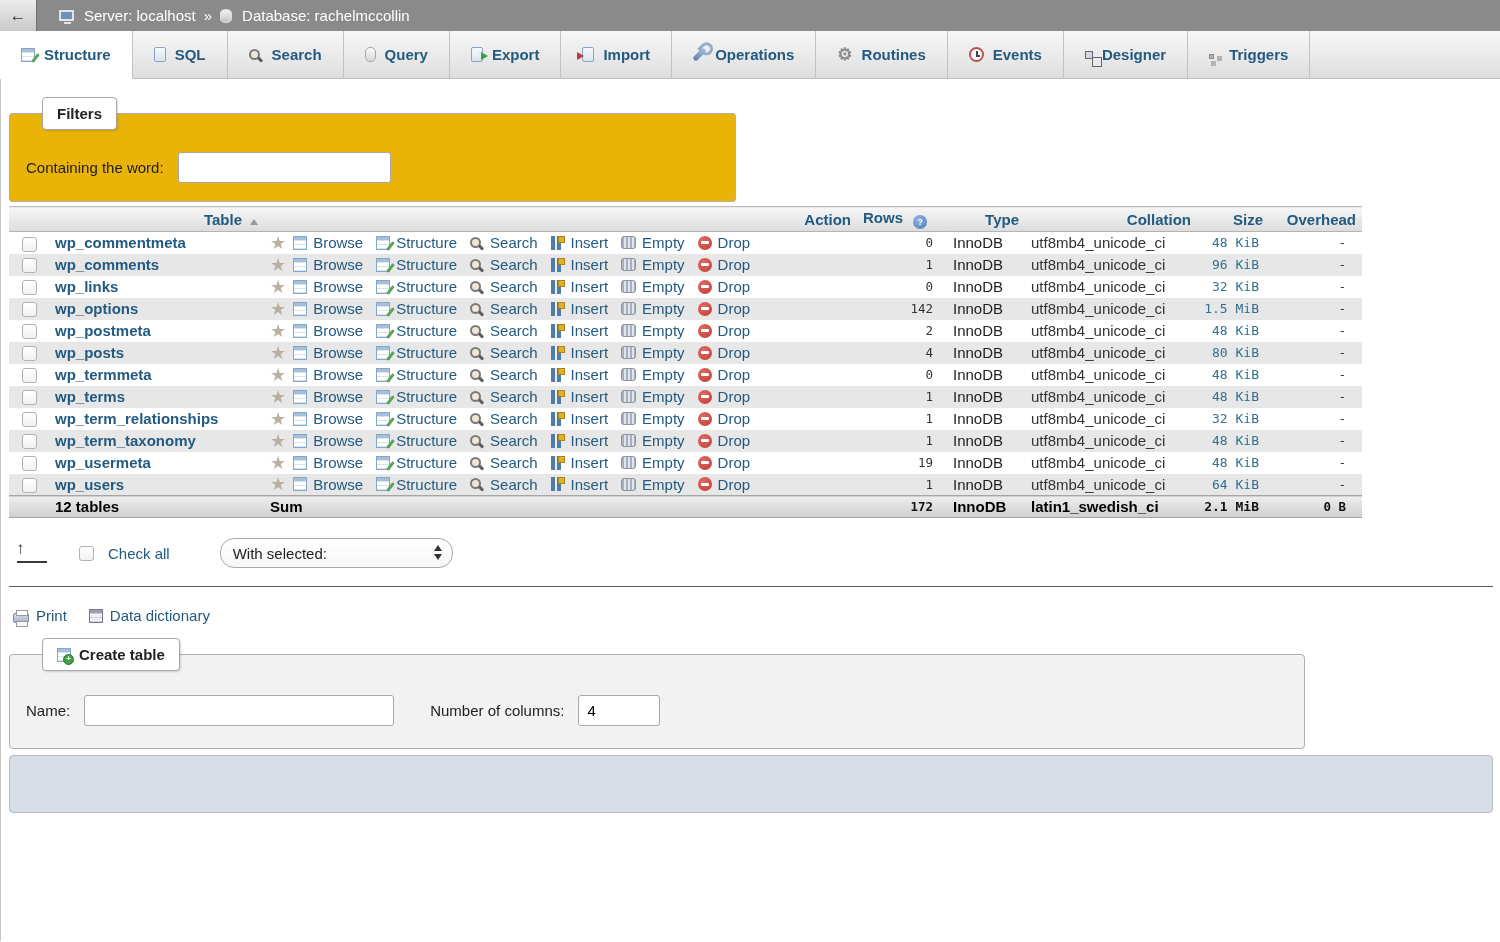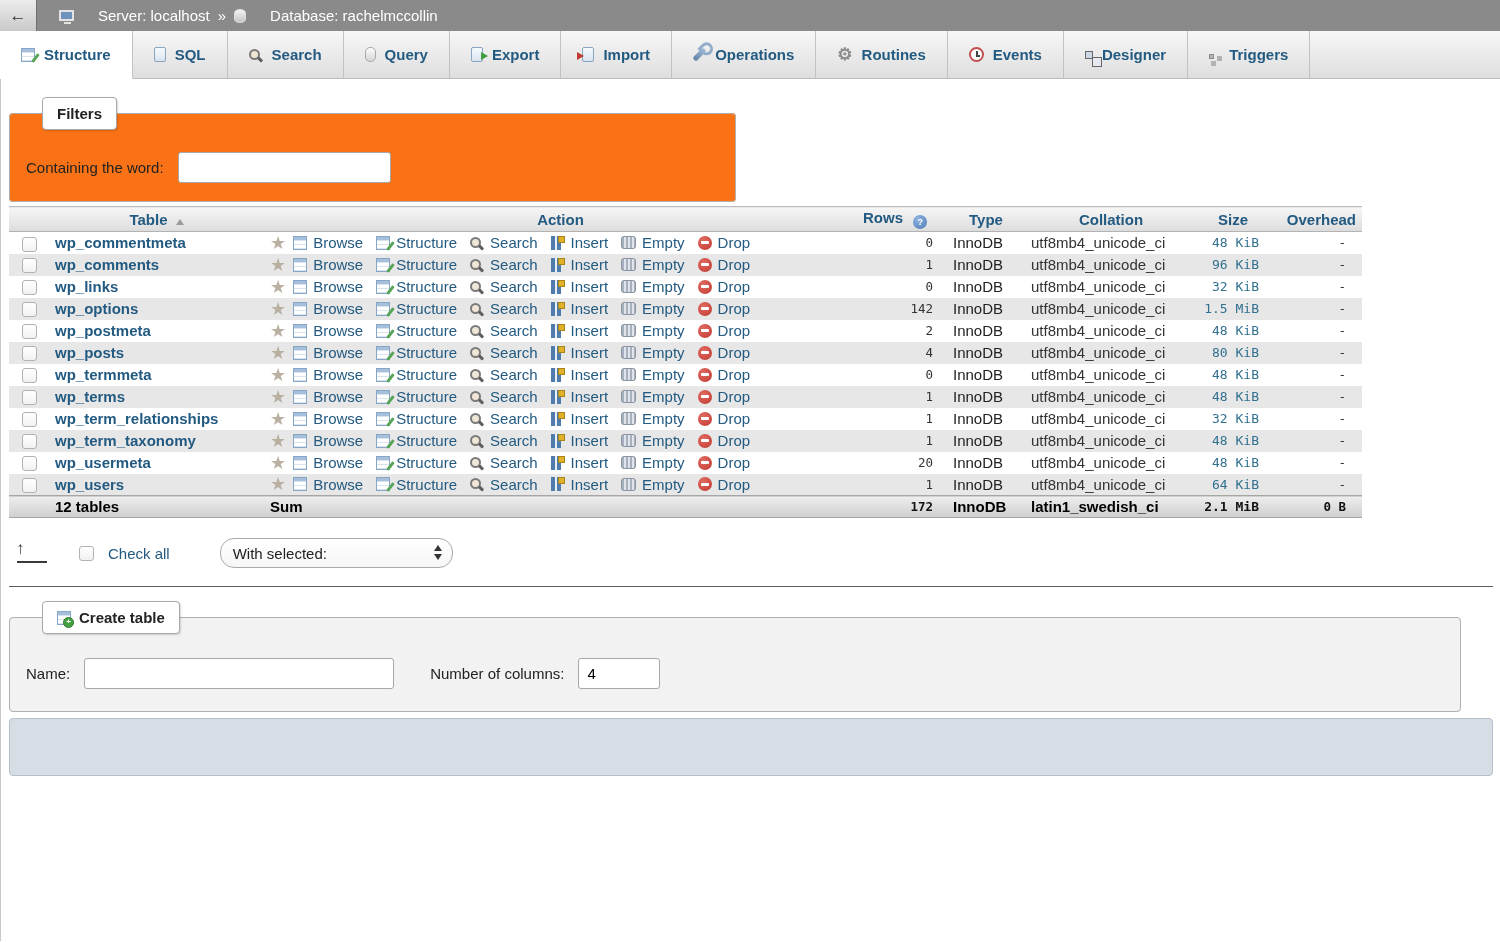--- a/index.html
+++ b/index.html
@@ -2,21 +2,21 @@
 <html><head>
 <meta charset="utf-8">
 <style>
   * { margin:0; padding:0; box-sizing:border-box; }
   html,body { width:1500px; height:942px; background:#fff; font-family:"Liberation Sans", sans-serif; font-size:15px; color:#222; overflow:hidden; }
 
   
   .titlebar { height:31px; background:#8a8a8a; display:flex; align-items:center; }
   .back-btn { width:37px; height:31px; background:linear-gradient(#ececec,#c9c9c9); border-right:1px solid #6f6f6f; color:#333; font-size:17px; display:flex; align-items:center; justify-content:center; cursor:pointer; }
   .crumbs { display:flex; align-items:center; gap:8px; margin-left:22px; color:#fff; font-size:15px; }
-  .crumbs a { color:#fff; text-decoration:none; cursor:pointer;margin-left:14px; }
+  .crumbs a { color:#fff; text-decoration:none; cursor:pointer; }
   .ic-server { position:relative; display:inline-block; width:15px; height:11px; border:2px solid #e3e3e3; background:#6d93bd; margin-right:2px; }
   .ic-server::after { content:""; position:absolute; left:3px; bottom:-5px; width:7px; height:2px; background:#e3e3e3; }
   .ic-db { display:inline-block; width:12px; height:14px; background:linear-gradient(#f4f4f4,#c4c4c4); border:1px solid #ddd; border-radius:6px / 4px; margin-right:2px; }
 
   
   .tabbar { height:48px; background:linear-gradient(#f7f7f7,#dedede); border-bottom:1px solid #bdbdbd; display:flex; }
   .tab { display:flex; align-items:center; gap:9px; padding:0 21px; border-right:1px solid #c2c2c2; color:#235a81; font-weight:bold; font-size:15px; cursor:pointer; white-space:nowrap; }
   .tab.active { background:#fff; border-bottom:1px solid #fff; margin-bottom:-1px; }
 
   
@@ -64,30 +64,30 @@
   .ic-designer { width:8px; height:8px; border:1px solid #666; background:#cfd8e6; }
   .ic-designer::after { content:""; position:absolute; left:6px; top:5px; width:8px; height:8px; border:1px solid #666; background:#e8e8f2; }
 
   .ic-print { width:16px; height:10px; background:linear-gradient(#d4dce8,#aab7c9); border:1px solid #7d8ca2; border-radius:2px; margin-top:4px; }
   .ic-print::before { content:""; position:absolute; left:2px; top:-4px; width:10px; height:4px; background:#fff; border:1px solid #9a9a9a; }
   .ic-print::after { content:""; position:absolute; left:2px; top:7px; width:10px; height:4px; background:#f4f6fa; border:1px solid #9a9a9a; }
 
   
   .content { border-left:1px solid #c8c8c8; min-height:862px; padding-top:18px; }
 
-  fieldset.filters { margin-left:8px; width:727px; background:#f97316; border:1px solid #b0b0b0; border-radius:4px; padding:14px 16px 18px 16px; }
+  fieldset.filters { margin-left:8px; width:727px; background:#eab308; border:1px solid #b0b0b0; border-radius:4px; padding:14px 16px 18px 16px; }
   legend.boxleg { background:#fff; border:1px solid #a8a8a8; border-radius:4px; padding:7px 14px; font-weight:bold; font-size:15px; margin-left:16px; box-shadow:1px 1px 2px rgba(0,0,0,.15); display:flex; align-items:center; gap:8px; }
   .filters-row { display:flex; align-items:center; gap:14px; margin-top:8px; }
   input[type=text] { height:31px; border:1px solid #a8a8a8; border-radius:3px; background:#fff; padding:0 8px; font-size:15px; font-family:"Liberation Sans",sans-serif; }
   .word-input { width:213px; }
 
   
   table.dbtable { border-collapse:collapse; table-layout:fixed; width:1353px; margin:4px 0 0 8px; }
   .dbtable th, .dbtable td { padding:0 6px; font-size:15px; overflow:hidden; white-space:nowrap; }
-  .dbtable thead th { height:25px; background:linear-gradient(#f6f6f6,#dcdcdc); border-top:1px solid #bbb; border-bottom:1px solid #b3b3b3; color:#235a81; font-weight:bold; text-align:center; cursor:pointer; }
+  .dbtable thead th { height:25px; background:linear-gradient(#f6f6f6,#dcdcdc); border-top:1px solid #bbb; border-bottom:1px solid #b3b3b3; color:#235a81; font-weight:bold; text-align:right; cursor:pointer; }
   .dbtable tbody tr { height:22px; }
   .dbtable tbody tr.alt { background:#e7e7e7; }
   .col-check { width:40px; text-align:center; }
   .col-name  { width:215px; }
   .col-act   { width:593px; }
   .col-rows  { width:90px; }
   .col-type  { width:78px; }
   .col-coll  { width:172px; }
   .col-size  { width:72px; }
   .col-ovh   { width:93px; }
@@ -113,21 +113,21 @@
   .sel .arrows i { display:block; width:0; height:0; border-left:4px solid rgba(0,0,0,0); border-right:4px solid rgba(0,0,0,0); }
   .sel .arrows .up { border-bottom:6px solid #333; }
   .sel .arrows .dn { border-top:6px solid #333; }
 
   hr.sep { border:none; border-top:1px solid #5e5e5e; margin:18px 0 0 8px; width:1484px; }
 
   .printrow { display:flex; align-items:center; gap:22px; margin:20px 0 0 12px; }
   .printrow a { color:#235a81; text-decoration:none; display:inline-flex; align-items:center; gap:7px; cursor:pointer; }
 
   
-  fieldset.create { margin:14px 0 0 8px; width:1452px; background:#f2f2f2; border:1px solid #b0b0b0; border-radius:4px; padding:18px 16px 22px 16px; }
+  fieldset.create { margin:14px 0 0 8px; width:1296px; background:#f2f2f2; border:1px solid #b0b0b0; border-radius:4px; padding:18px 16px 22px 16px; }
   .create-row { display:flex; align-items:center; gap:14px; margin-top:6px; }
   .name-input { width:310px; height:33px; }
   .cols-input { width:82px; height:33px; }
   .cols-label { margin-left:22px; }
   .tblfooter { margin:6px 0 0 8px; width:1484px; height:58px; background:#d6dde5; border:1px solid #b6bec9; border-radius:4px; }
 </style>
 </head>
 <body>
 
 <div class="titlebar">
@@ -640,21 +640,21 @@
           <a class="act">
                 <span class="ic ic-empty"></span>
                 <span>Empty</span>
               </a>
           <a class="act">
                 <span class="ic ic-drop"></span>
                 <span>Drop</span>
               </a>
         </span>
           </td>
-        <td class="col-rows">20</td>
+        <td class="col-rows">19</td>
         <td>InnoDB</td>
         <td class="col-coll">utf8mb4_unicode_ci</td>
         <td class="col-size">48 KiB</td>
         <td class="col-ovh">-</td>
       </tr>
 
       <tr class="alt">
         <td class="col-check"><span class="chk"></span></td>
         <td><a class="tbl-link">wp_users</a></td>
         <td>
@@ -714,20 +714,30 @@
       <span>With selected:</span>
       <span class="arrows">
           <i class="up"></i>
           <i class="dn"></i>
         </span>
     </div>
   </div>
 
   <hr class="sep">
 
+  <div class="printrow">
+    <a>
+        <span class="ic ic-print"></span>
+        <span>Print</span>
+      </a>
+    <a>
+        <span class="ic ictbl ic-dict"></span>
+        <span>Data dictionary</span>
+      </a>
+  </div>
 
   <fieldset class="create">
     <legend class="boxleg">
       <span class="ic ictbl ic-create"></span>
       <span>Create table</span>
     </legend>
     <div class="create-row">
       <span>Name:</span>
       <input type="text" class="name-input" value="" style="">
       <span class="cols-label">Number of columns:</span>

